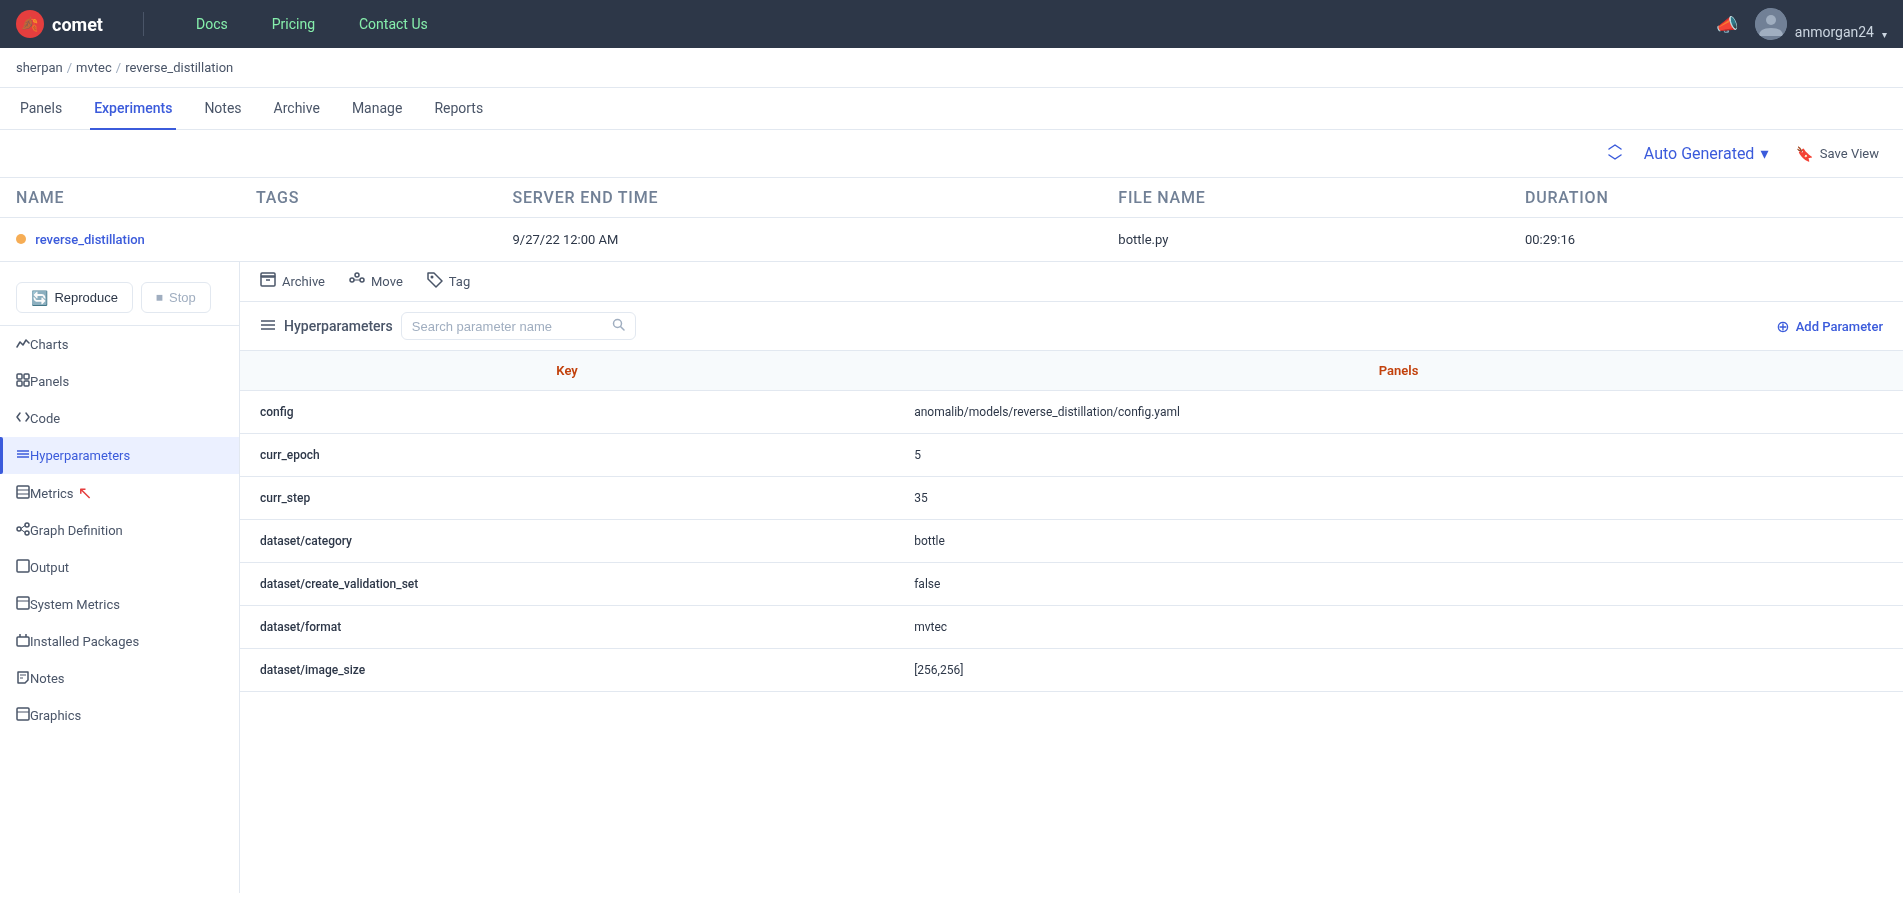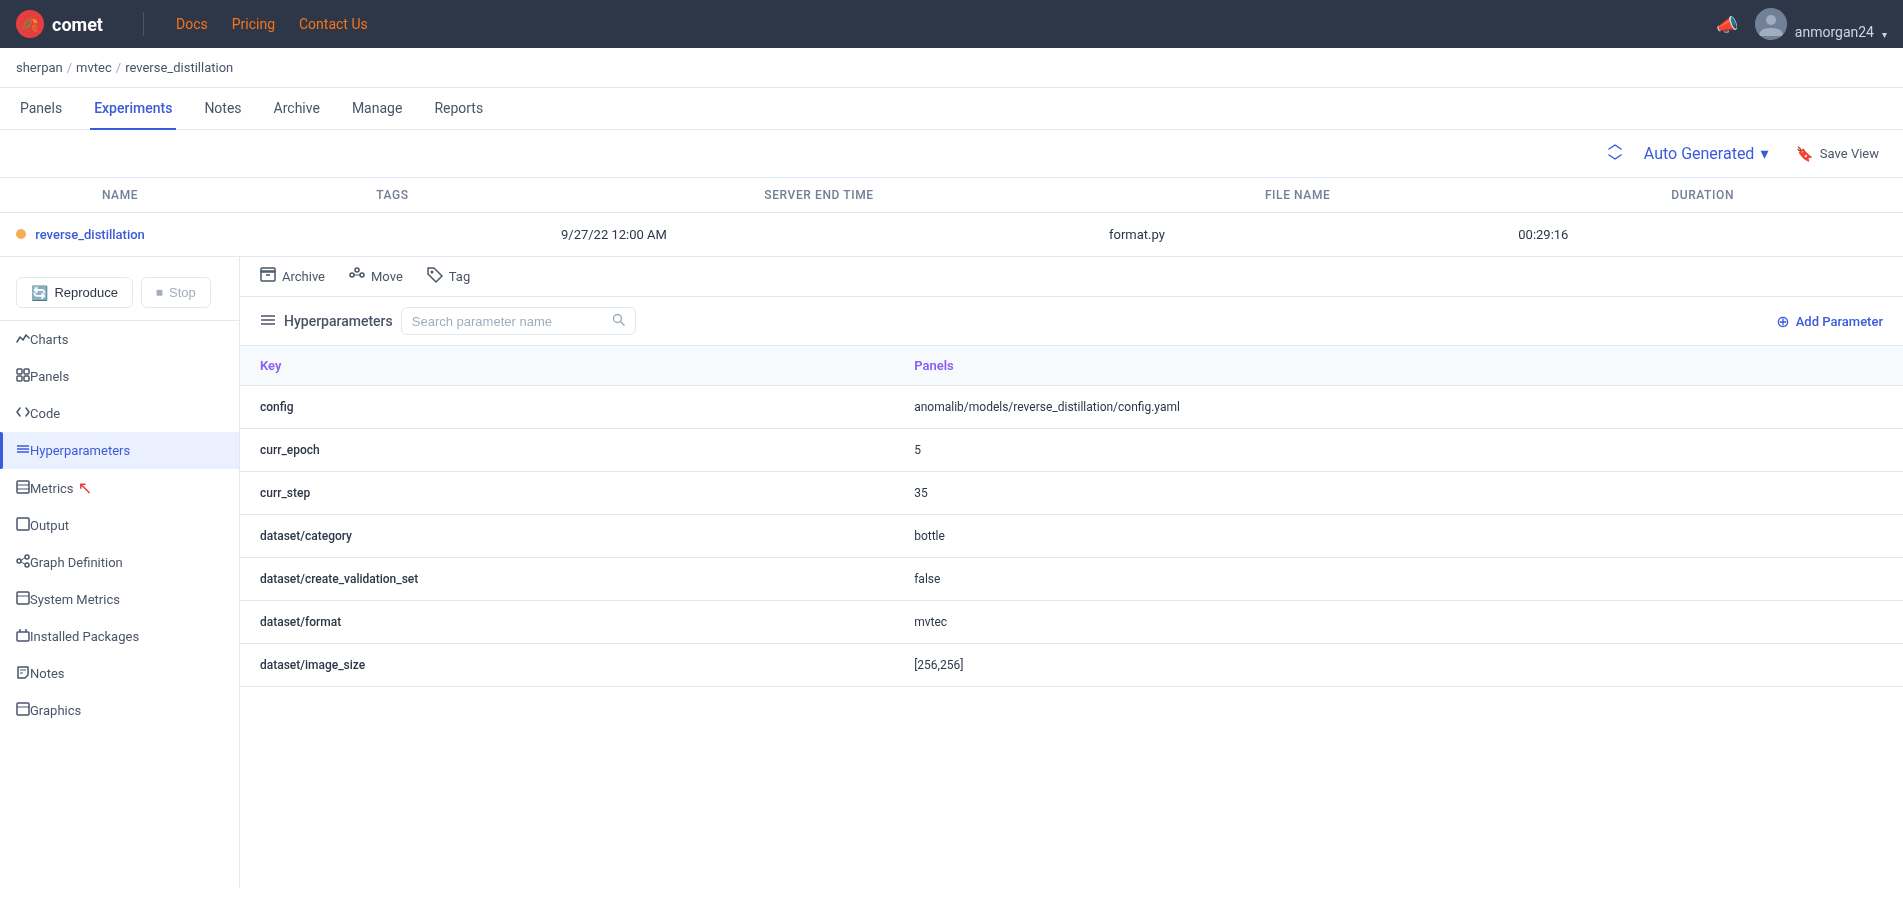--- a/index.html
+++ b/index.html
@@ -35,24 +35,25 @@
       font-size: 14px;
       font-weight: bold;
     }
     .nav-divider {
       width: 1px;
       height: 24px;
       background: #4a5568;
       margin: 0 8px;
     }
     .top-nav-link {
-      color: #f97316;
+      color: #86efac;
       text-decoration: none;
       font-size: 14px;
       cursor: pointer;
+      margin-left: 20px;
     }
     .top-nav-right {
       margin-left: auto;
       display: flex;
       align-items: center;
       gap: 16px;
     }
     .notification-icon { color: #cbd5e0; font-size: 18px; cursor: pointer; }
     .user-info {
       display: flex;
@@ -143,25 +144,25 @@
       padding: 4px 8px;
     }
 
     
     .experiments-table {
       width: 100%;
       border-collapse: collapse;
       font-size: 13px;
     }
     .experiments-table th {
-      text-align: center;
-      padding: 10px 32px;
+      text-align: left;
+      padding: 10px 16px;
       color: #718096;
       font-weight: 500;
-      font-size: 12px;
+      font-size: 16px;
       letter-spacing: 0.05em;
       text-transform: uppercase;
       background: #fff;
       border-bottom: 1px solid #e2e8f0;
     }
     .experiments-table td {
       padding: 14px 16px;
       border-bottom: 1px solid #e2e8f0;
       color: #2d3748;
     }
@@ -325,25 +326,25 @@
 
     
     .params-table {
       width: 100%;
       border-collapse: collapse;
     }
     .params-table thead tr {
       background: #f7fafc;
     }
     .params-table th {
-      text-align: left;
+      text-align: center;
       padding: 12px 20px;
       font-size: 13px;
       font-weight: 600;
-      color: #8b5cf6;
+      color: #c2410c;
       border-bottom: 1px solid #e2e8f0;
     }
     .params-table td {
       padding: 14px 20px;
       border-bottom: 1px solid #e2e8f0;
       font-size: 12px;
       color: #2d3748;
     }
     .param-key { font-weight: 500; }
   </style>
@@ -419,21 +420,21 @@
     </tr>
   </thead>
   <tbody>
     <tr>
       <td>
         <span class="status-dot"></span>
         <span class="experiment-name-link">reverse_distillation</span>
       </td>
       <td></td>
       <td>9/27/22 12:00 AM</td>
-      <td>format.py</td>
+      <td>bottle.py</td>
       <td>00:29:16</td>
     </tr>
   </tbody>
 </table>
 
 <div class="main-content">
 
   <div class="sidebar">
 
     <div class="sidebar-action-btns">
@@ -492,36 +493,36 @@
             <line x1="1" y1="5" x2="13" y2="5" stroke="#4a5568" stroke-width="1"></line>
             <line x1="1" y1="9" x2="13" y2="9" stroke="#4a5568" stroke-width="1"></line>
           </svg>
       </span>
       <span>Metrics</span>
       <span style="margin-left: 4px; color: #e53e3e; font-size: 18px; line-height: 1;">↖</span>
     </div>
     <div class="sidebar-nav-item">
       <span class="sidebar-icon">
         <svg width="14" height="14" viewBox="0 0 14 14" fill="none">
-            <rect x="1" y="1" width="12" height="12" stroke="#4a5568" stroke-width="1.5" rx="1"></rect>
-          </svg>
-      </span>
-      <span>Output</span>
-    </div>
-    <div class="sidebar-nav-item">
-      <span class="sidebar-icon">
-        <svg width="14" height="14" viewBox="0 0 14 14" fill="none">
             <circle cx="3" cy="7" r="2" stroke="#4a5568" stroke-width="1.5"></circle>
             <circle cx="11" cy="3" r="2" stroke="#4a5568" stroke-width="1.5"></circle>
             <circle cx="11" cy="11" r="2" stroke="#4a5568" stroke-width="1.5"></circle>
             <line x1="5" y1="6.5" x2="9" y2="3.5" stroke="#4a5568" stroke-width="1"></line>
             <line x1="5" y1="7.5" x2="9" y2="10.5" stroke="#4a5568" stroke-width="1"></line>
           </svg>
       </span>
       <span>Graph Definition</span>
+    </div>
+    <div class="sidebar-nav-item">
+      <span class="sidebar-icon">
+        <svg width="14" height="14" viewBox="0 0 14 14" fill="none">
+            <rect x="1" y="1" width="12" height="12" stroke="#4a5568" stroke-width="1.5" rx="1"></rect>
+          </svg>
+      </span>
+      <span>Output</span>
     </div>
     <div class="sidebar-nav-item">
       <span class="sidebar-icon">
         <svg width="14" height="14" viewBox="0 0 14 14" fill="none">
             <rect x="1" y="1" width="12" height="12" stroke="#4a5568" stroke-width="1.5" rx="1"></rect>
             <line x1="1" y1="5" x2="13" y2="5" stroke="#4a5568" stroke-width="1"></line>
           </svg>
       </span>
       <span>System Metrics</span>
     </div>

